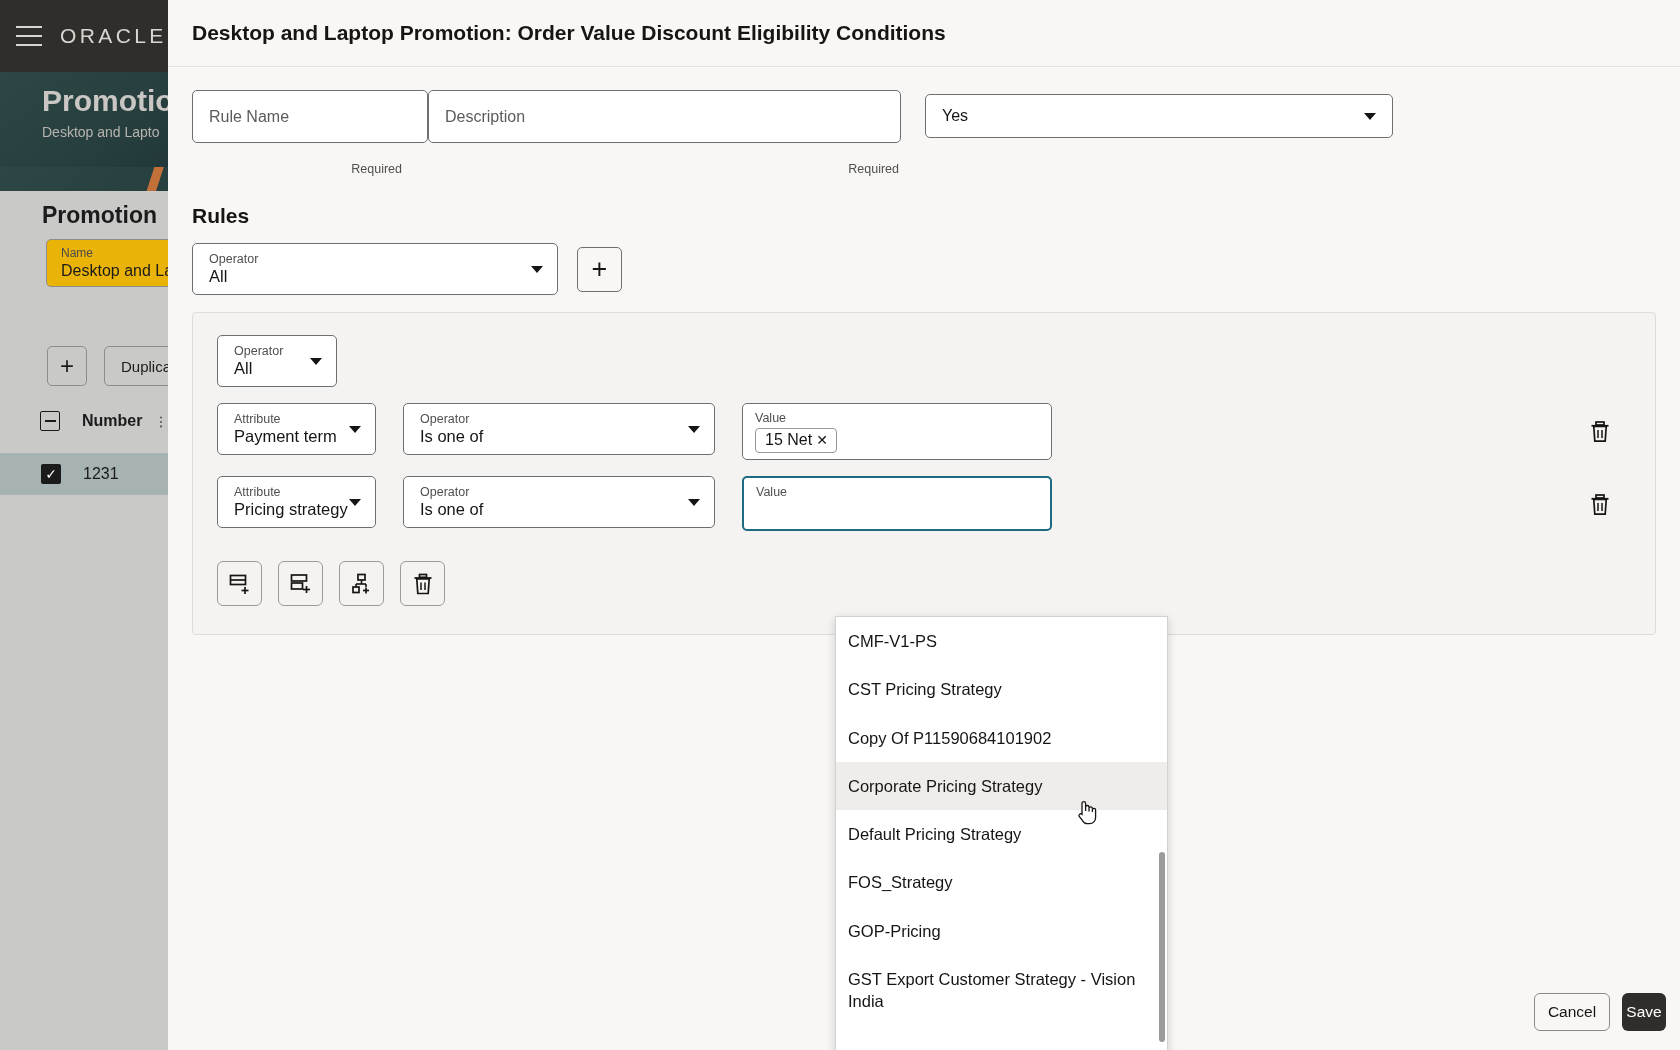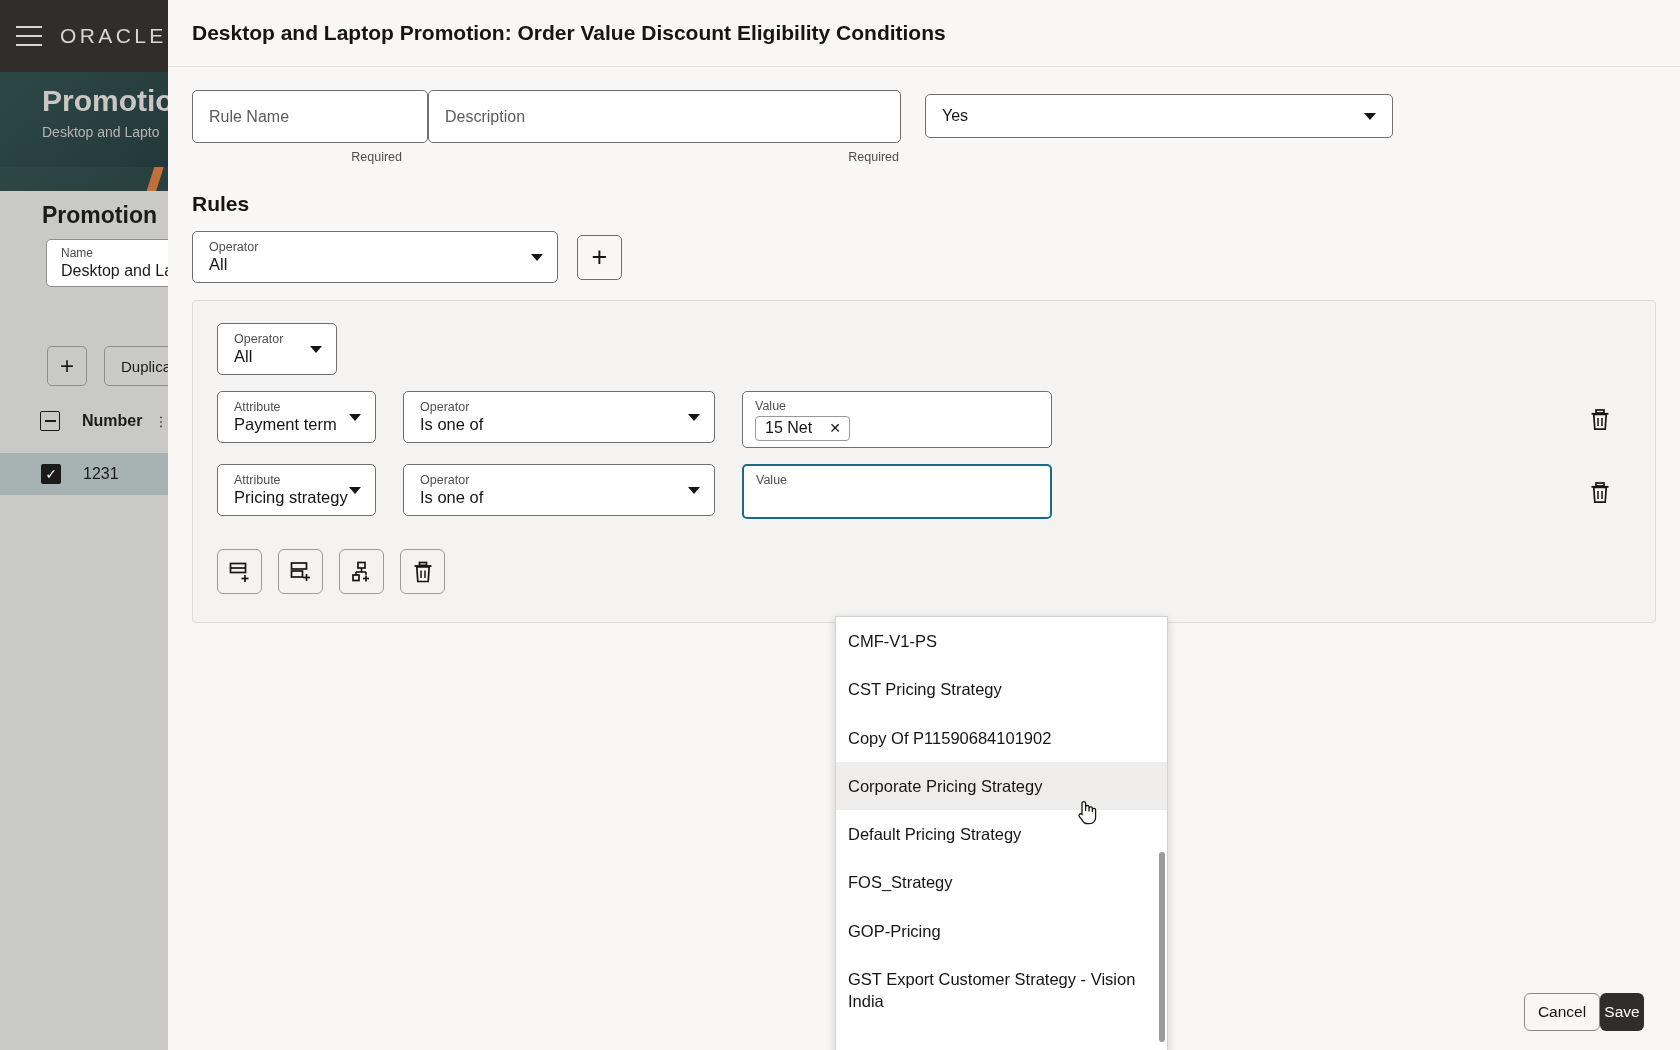--- a/index.html
+++ b/index.html
@@ -59,21 +59,21 @@
   #bg-page {
     position: absolute; left: 0; top: 191px; width: 168px; height: 859px;
     background: #c9c9c7;
   }
   #bg-page .page-title {
     position: absolute; left: 42px; top: 11px;
     font-size: 23px; font-weight: 700; color: #1b1b1b; white-space: nowrap;
   }
   #bg-name-field {
     position: absolute; left: 46px; top: 48px; width: 230px; height: 48px;
-    border: 1px solid #8d8d8d; border-radius: 5px; background: #ffffff;
+    border: 1px solid #8d8d8d; border-radius: 5px; background: #eab308;
   }
   #bg-name-field .fl { position: absolute; left: 14px; top: 6px; font-size: 12px; color: #4a4a4a; }
   #bg-name-field .fv { position: absolute; left: 14px; top: 22px; font-size: 16px; color: #1b1b1b; white-space: nowrap; }
   #bg-add-btn {
     position: absolute; left: 47px; top: 155px; width: 40px; height: 40px;
     border: 1px solid #8d8d8d; border-radius: 5px;
     display: flex; align-items: center; justify-content: center;
     font-size: 24px; color: #1b1b1b; line-height: 1;
   }
   #bg-dup-btn {
@@ -129,21 +129,21 @@
     border: 1px solid #6f6f6f;
     border-radius: 5px;
     background: #fff;
     display: flex; align-items: center;
     padding: 0 16px;
   }
   .field .placeholder { font-size: 16px; color: #5b5b5b; }
   .field-wrap { display: flex; flex-direction: column; }
   .required-note {
     align-self: flex-end;
-    font-size: 12.5px; color: #4f4f4f; margin-top: 7px; padding-right: 2px;
+    font-size: 12.5px; color: #4f4f4f; margin-top: 19px; padding-right: 2px;
   }
   #rule-name-wrap { width: 212px; }
   #rule-name-field { width: 236px; }
   #description-wrap { width: 473px; justify-content: flex-end; }
   #description-field { width: 473px; }
   #yes-select {
     width: 468px; height: 44px; margin-top: 4px;
     border: 1px solid #6f6f6f; border-radius: 5px; background: #fff;
     display: flex; align-items: center; justify-content: space-between;
     padding: 0 16px;
@@ -182,21 +182,21 @@
   .rule-row .attr-combo { width: 159px; }
   .rule-row .op-combo { width: 312px; }
   .value-box {
     position: relative; width: 310px; min-height: 52px;
     border: 1px solid #6f6f6f; border-radius: 5px; background: #fff;
     padding: 7px 12px 6px 12px;
   }
   .value-box.focused { border: 2px solid #1d6a82; min-height: 55px; }
   .value-box .lbl { font-size: 12.5px; color: #4f4f4f; display: block; }
   .chip {
-    display: inline-flex; align-items: center; gap: 17px; margin-top: 3px;
+    display: inline-flex; align-items: center; gap: 4px; margin-top: 3px;
     border: 1px solid #9a9a9a; border-radius: 4px; padding: 2px 8px 3px 9px;
     background: #fff; font-size: 16px; color: #161513;
   }
   .chip .x { font-size: 14px; color: #161513; cursor: pointer; }
   .trash-btn {
     position: absolute; right: 0px; width: 26px; height: 26px;
     display: flex; align-items: center; justify-content: center; cursor: pointer;
   }
   #trash-1 { top: 16px; right: 18px; }
   #trash-2 { top: 16px; right: 18px; }
@@ -233,21 +233,21 @@
     background: #9a9a9a; border-radius: 3px;
   }
   #cursor-pointer {
     position: absolute; left: 240px; top: 182px; width: 22px; height: 26px; z-index: 50;
     pointer-events: none;
   }
 
   
   #dialog-footer {
     flex: 0 0 76px; display: flex; align-items: center; justify-content: flex-end;
-    gap: 0; padding-right: 36px;
+    gap: 12px; padding-right: 14px;
   }
   #cancel-button {
     width: 76px; height: 38px; border: 1px solid #8a8a8a; border-radius: 6px;
     background: #f8f7f5; font-size: 15.5px; color: #161513; cursor: pointer;
     font-family: "Liberation Sans", sans-serif;
   }
   #save-button {
     width: 44px; height: 38px; border: none; border-radius: 6px;
     background: #312d2a; color: #fff; font-size: 15.5px; cursor: pointer;
     font-family: "Liberation Sans", sans-serif;

